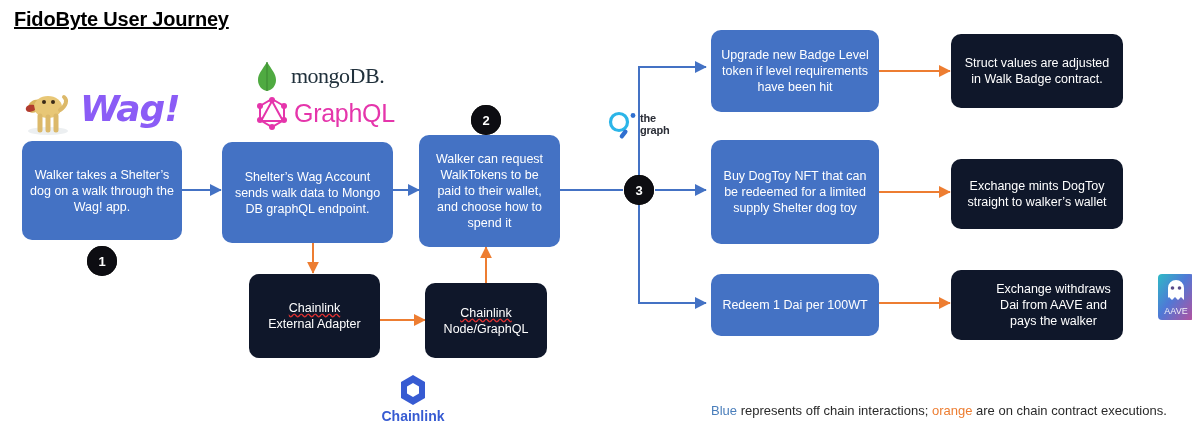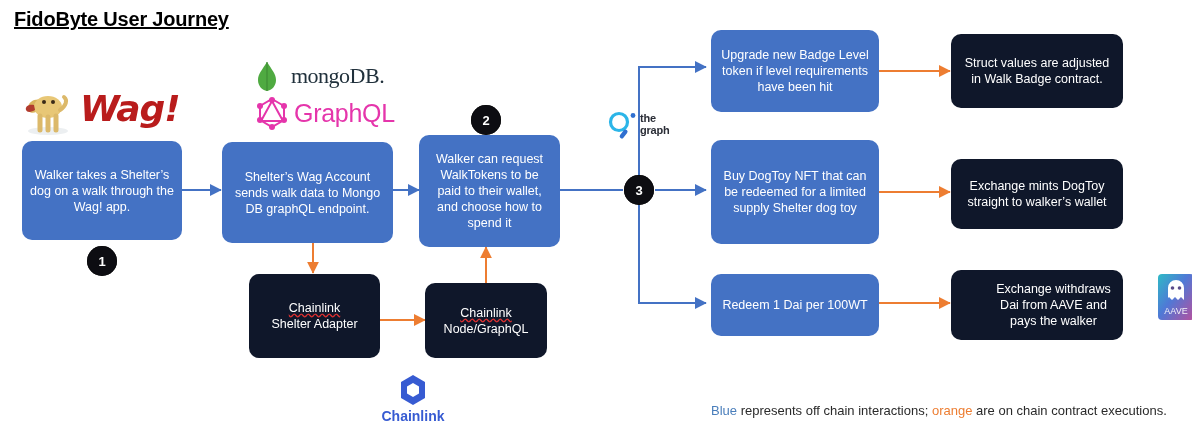--- a/index.html
+++ b/index.html
@@ -80,21 +80,21 @@
     pointer-events: none;
   }
 
   
   .logo { position: absolute; z-index: 5; }
 
   #wag-logo { left: 22px; top: 86px; width: 150px; height: 52px; }
   #wag-word {
     position: absolute; left: 58px; top: 2px;
     font-size: 36px; font-weight: bold; font-style: italic;
-    color: #b91c1c; letter-spacing: -1px;
+    color: #8b5cf6; letter-spacing: -1px;
     font-family: "DejaVu Sans", sans-serif;
   }
 
   #mongo-logo { left: 256px; top: 62px; width: 140px; height: 32px; }
   #mongo-word {
     position: absolute; left: 26px; top: 1px;
     font-family: "Liberation Serif", serif;
     font-size: 22px; color: #21313c; letter-spacing: -0.5px; margin-left: 9px;
   }
 
@@ -254,21 +254,21 @@
     <span class="lbl">Shelter’s Wag Account sends walk data to Mongo DB graphQL endpoint.</span>
   </div>
 
   <div class="node blue" style="left:419px; top:135px; width:141px; height:112px;">
     <span class="lbl">Walker can request WalkTokens to be paid to their wallet, and choose how to spend it</span>
   </div>
 
   <div class="node orange" style="left:249px; top:274px; width:131px; height:84px;">
     <span class="lbl">
       <span class="spell">Chainlink</span><br>
-      <span>Shelter Adapter</span>
+      <span>External Adapter</span>
     </span>
   </div>
 
   <div class="node orange" style="left:425px; top:283px; width:122px; height:75px;">
     <span class="lbl">
       <span class="spell">Chainlink</span><br>
       <span>Node/GraphQL</span>
     </span>
   </div>
 

